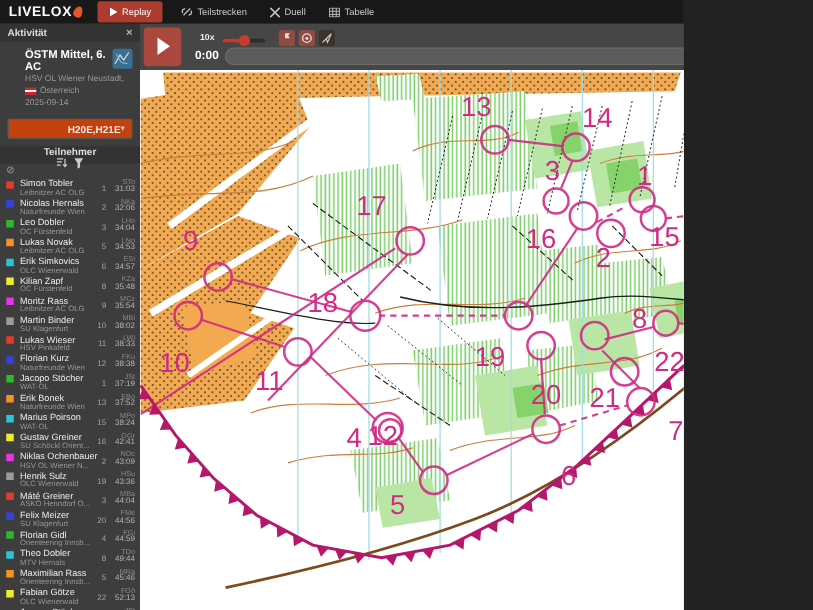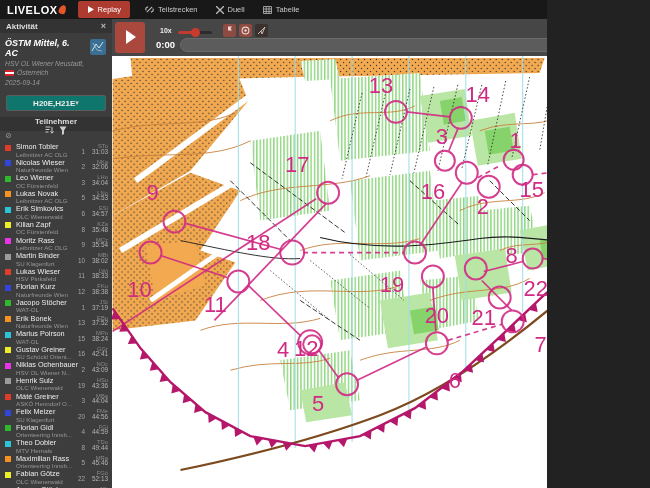--- a/index.html
+++ b/index.html
@@ -12,27 +12,27 @@
   .logo-text{color:#fff;font-weight:bold;font-size:11px;letter-spacing:.5px;}
   .logo-dot{width:7px;height:9px;margin-left:1px;background:#e8542a;border-radius:60% 40% 40% 60%/70% 70% 30% 30%;transform:rotate(18deg);}
   .nav-btn{height:17px;display:flex;align-items:center;gap:4px;padding:0 9px;color:#c9c9c9;font-size:7.5px;cursor:pointer;}
   .nav-btn svg{display:block;}
   .nav-btn.active{background:#ad3b30;color:#fff;border-radius:2px;margin:1px 6px 1px 0;}
 
   
   .sidebar{position:absolute;left:0;top:19px;width:112px;height:469px;background:#3d3d3d;overflow:hidden;}
   .panel-hdr{height:14px;background:#333;display:flex;align-items:center;justify-content:space-between;padding:0 6px;color:#ddd;font-size:8px;font-weight:bold;}
   .panel-hdr .x{color:#bbb;font-size:9px;cursor:pointer;}
-  .act{position:relative;padding:5px 6px 4px 5px;font-style:italic;}
+  .act{position:relative;padding:5px 6px 4px 20px;}
   .act-title{color:#fff;font-size:9px;font-weight:bold;width:78px;line-height:10px;}
   .act-thumb{position:absolute;right:6px;top:6px;width:16px;height:16px;background:#3c6e91;border-radius:2px;}
   .act-sub{color:#999;font-size:6.8px;line-height:8px;margin-top:2px;}
   .act-country{display:flex;align-items:center;gap:3px;color:#999;font-size:6.8px;line-height:9px;}
   .flag{width:9px;height:6px;display:inline-block;background:linear-gradient(#d2232a 33%,#fff 33%,#fff 66%,#d2232a 66%);}
-  .classbox{margin:4px 6px 6px 6px;height:16px;background:#0f766e;border:1px solid #5d5d5d;border-radius:2px;display:flex;align-items:center;justify-content:center;padding:0 5px;color:#eee;font-size:8px;font-weight:bold;cursor:pointer;}
+  .classbox{margin:4px 6px 6px 6px;height:16px;background:#c2410c;border:1px solid #5d5d5d;border-radius:2px;display:flex;align-items:center;justify-content:flex-end;padding:0 5px;color:#eee;font-size:8px;font-weight:bold;cursor:pointer;}
   .caret{color:#ccc;font-size:7px;}
   .plist-hdr{height:14px;background:#333;display:flex;align-items:center;justify-content:space-between;padding:0 6px;color:#ddd;font-size:8px;font-weight:bold;flex-direction:column;}
   .hdr-icons{display:flex;gap:5px;align-items:center;}
   .deselect{height:10px;padding:0 5px;color:#9a9a9a;font-size:8px;line-height:10px;cursor:pointer;}
   .prow{position:relative;height:15.6px;padding:2px 3px 0 5px;cursor:pointer;}
   .prow .sq{position:absolute;left:5px;top:3.5px;width:6px;height:6px;}
   .pname{margin-left:11px;font-size:7.3px;color:#ececec;line-height:7.5px;white-space:nowrap;overflow:hidden;width:70px;}
   .pclub{margin-left:11px;font-size:6.2px;color:#979797;line-height:7px;white-space:nowrap;overflow:hidden;width:62px;}
   .pinit{position:absolute;right:4px;top:2px;font-size:5.8px;color:#8a8a8a;}
   .ppos{position:absolute;right:27px;bottom:2px;font-size:6.4px;color:#a5a5a5;}
@@ -131,29 +131,29 @@
         <div class="prow">
           <span class="sq" style="background: rgb(224, 60, 44);"></span>
           <div class="pname">Simon Tobler</div>
           <div class="pclub">Leibnitzer AC OLG</div>
           <span class="pinit">STo</span>
           <span class="ppos">1</span>
           <span class="ptime">31:03</span>
         </div>
         <div class="prow">
           <span class="sq" style="background: rgb(51, 68, 221);"></span>
-          <div class="pname">Nicolas Wieser</div>
+          <div class="pname">Nicolas Hernals</div>
           <div class="pclub">Naturfreunde Wien</div>
           <span class="pinit">NKa</span>
           <span class="ppos">2</span>
           <span class="ptime">32:06</span>
         </div>
         <div class="prow">
           <span class="sq" style="background: rgb(46, 184, 46);"></span>
-          <div class="pname">Leo Wiener</div>
+          <div class="pname">Leo Dobler</div>
           <div class="pclub">OC Fürstenfeld</div>
           <span class="pinit">LHo</span>
           <span class="ppos">3</span>
           <span class="ptime">34:04</span>
         </div>
         <div class="prow">
           <span class="sq" style="background: rgb(245, 146, 34);"></span>
           <div class="pname">Lukas Novak</div>
           <div class="pclub">Leibnitzer AC OLG</div>
           <span class="pinit">LNo</span>

